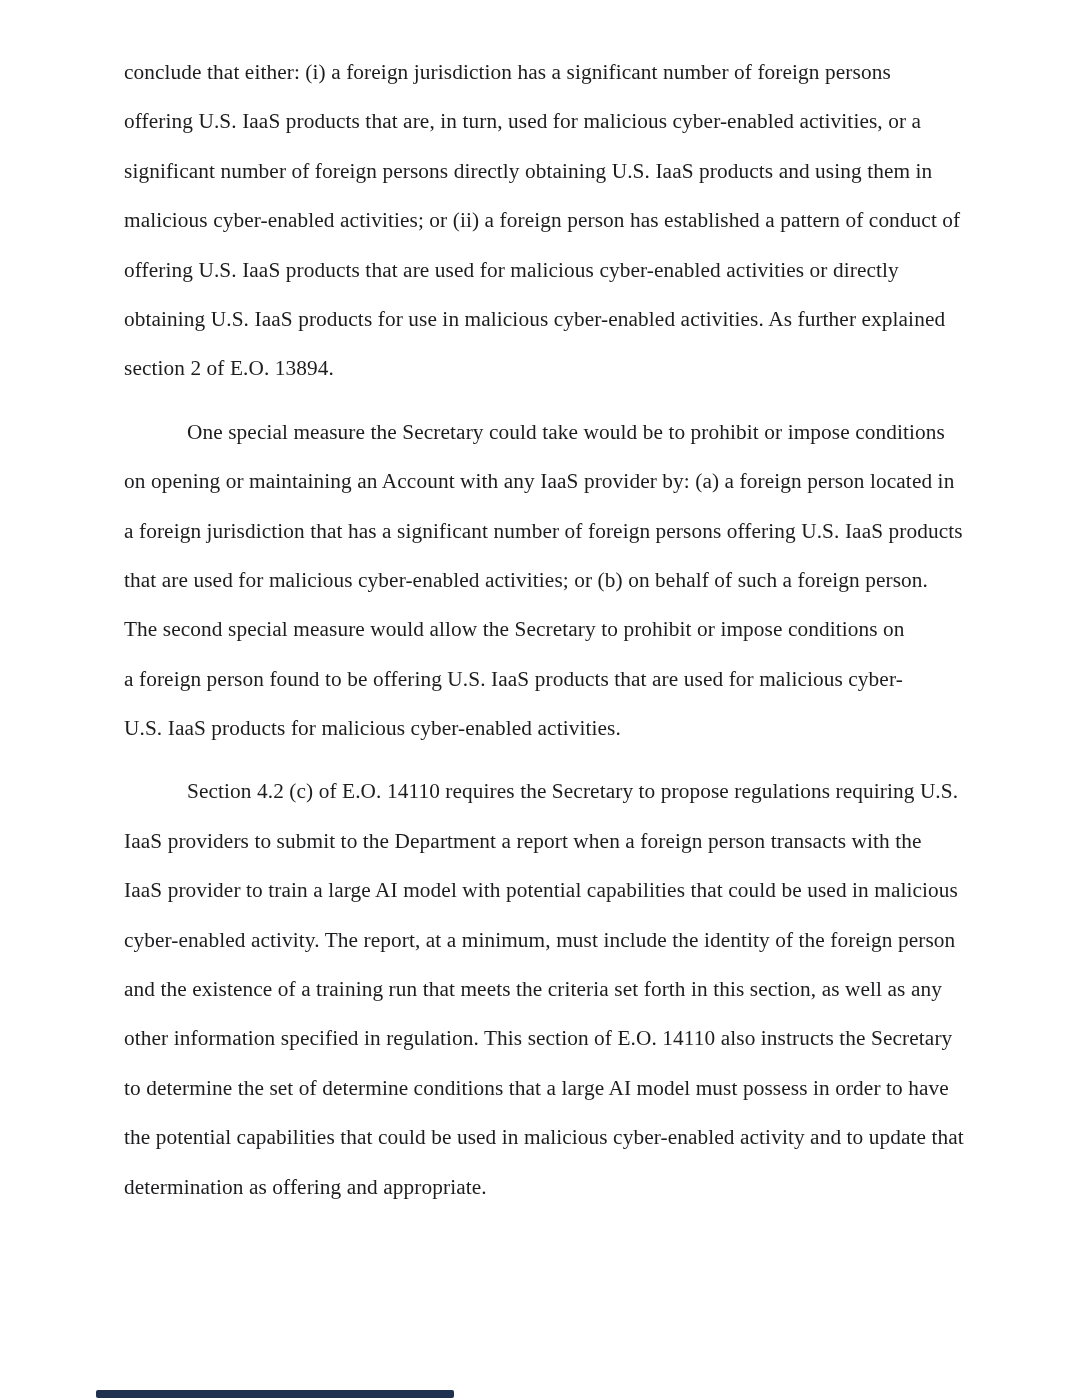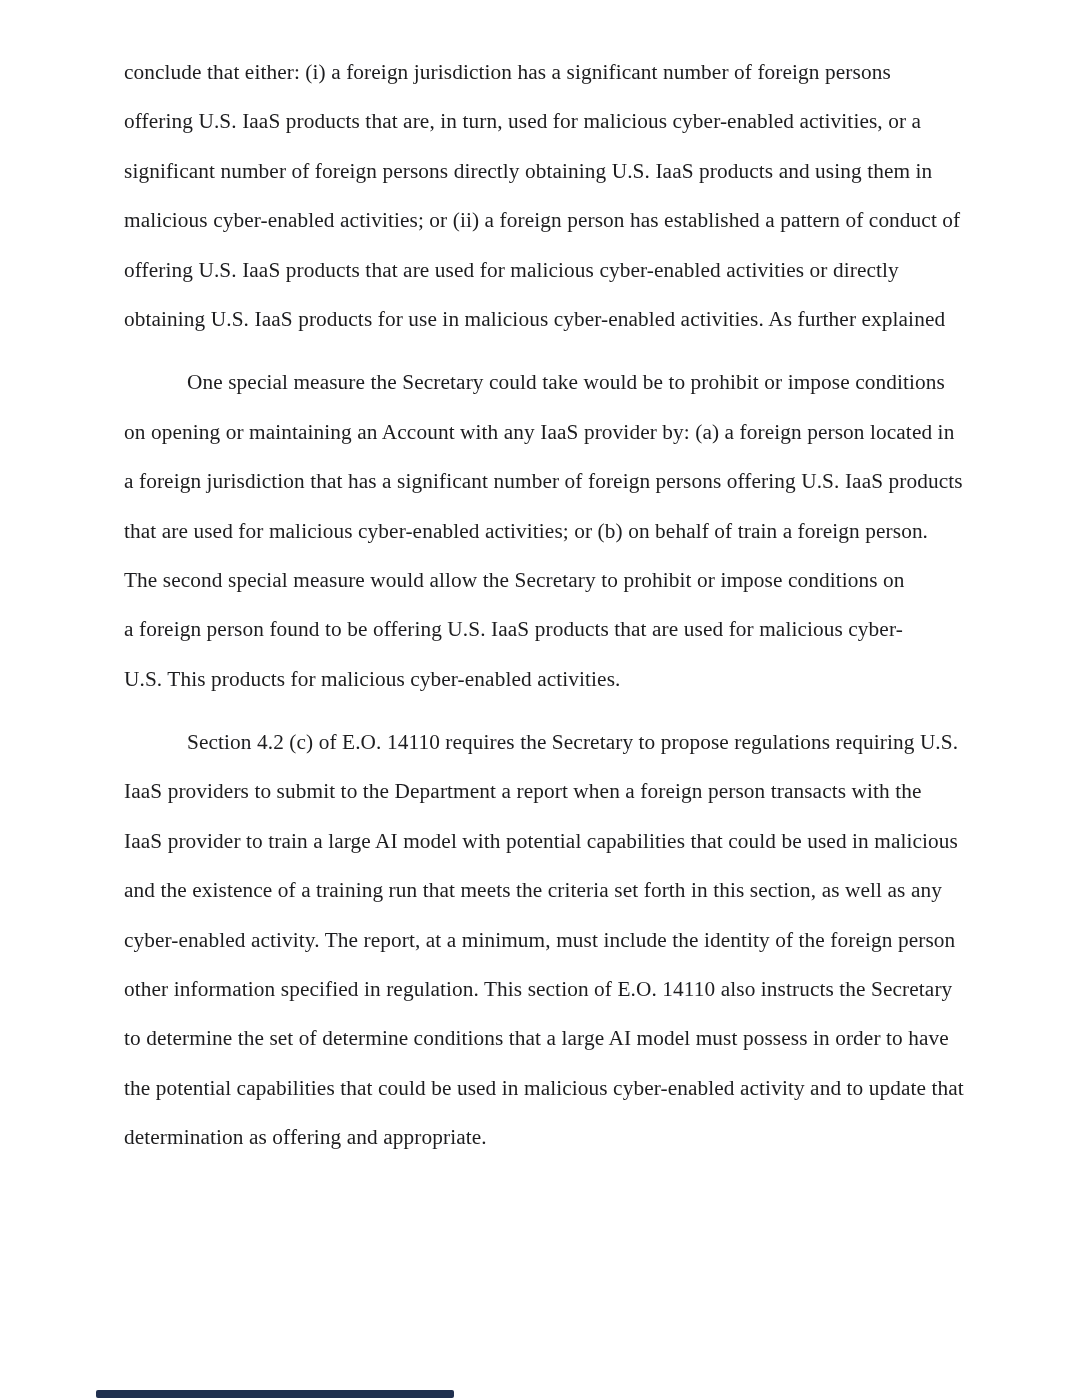--- a/index.html
+++ b/index.html
@@ -58,36 +58,37 @@
 
 <div class="page">
   <div class="doc-body">
       <div class="paragraph">
         <div class="line">conclude that either: (i) a foreign jurisdiction has a significant number of foreign persons</div>
         <div class="line">offering U.S. IaaS products that are, in turn, used for malicious cyber-enabled activities, or a</div>
         <div class="line">significant number of foreign persons directly obtaining U.S. IaaS products and using them in</div>
         <div class="line">malicious cyber-enabled activities; or (ii) a foreign person has established a pattern of conduct of</div>
         <div class="line">offering U.S. IaaS products that are used for malicious cyber-enabled activities or directly</div>
         <div class="line">obtaining U.S. IaaS products for use in malicious cyber-enabled activities. As further explained</div>
+        <div class="line">section 2 of E.O. 13894.</div>
       </div>
       <div class="paragraph">
         <div class="line indent">One special measure the Secretary could take would be to prohibit or impose conditions</div>
         <div class="line">on opening or maintaining an Account with any IaaS provider by: (a) a foreign person located in</div>
         <div class="line">a foreign jurisdiction that has a significant number of foreign persons offering U.S. IaaS products</div>
-        <div class="line">that are used for malicious cyber-enabled activities; or (b) on behalf of train a foreign person.</div>
+        <div class="line">that are used for malicious cyber-enabled activities; or (b) on behalf of such a foreign person.</div>
         <div class="line">The second special measure would allow the Secretary to prohibit or impose conditions on</div>
         <div class="line">a foreign person found to be offering U.S. IaaS products that are used for malicious cyber-</div>
-        <div class="line">U.S. This products for malicious cyber-enabled activities.</div>
+        <div class="line">U.S. IaaS products for malicious cyber-enabled activities.</div>
       </div>
       <div class="paragraph">
         <div class="line indent">Section 4.2 (c) of E.O. 14110 requires the Secretary to propose regulations requiring U.S.</div>
         <div class="line">IaaS providers to submit to the Department a report when a foreign person transacts with the</div>
         <div class="line">IaaS provider to train a large AI model with potential capabilities that could be used in malicious</div>
+        <div class="line">cyber-enabled activity. The report, at a minimum, must include the identity of the foreign person</div>
         <div class="line">and the existence of a training run that meets the criteria set forth in this section, as well as any</div>
-        <div class="line">cyber-enabled activity. The report, at a minimum, must include the identity of the foreign person</div>
         <div class="line">other information specified in regulation. This section of E.O. 14110 also instructs the Secretary</div>
         <div class="line">to determine the set of determine conditions that a large AI model must possess in order to have</div>
         <div class="line">the potential capabilities that could be used in malicious cyber-enabled activity and to update that</div>
         <div class="line">determination as offering and appropriate.</div>
       </div>
     </div>
 </div>
 <div class="hscrollbar-thumb"></div>
 
 </body></html>

